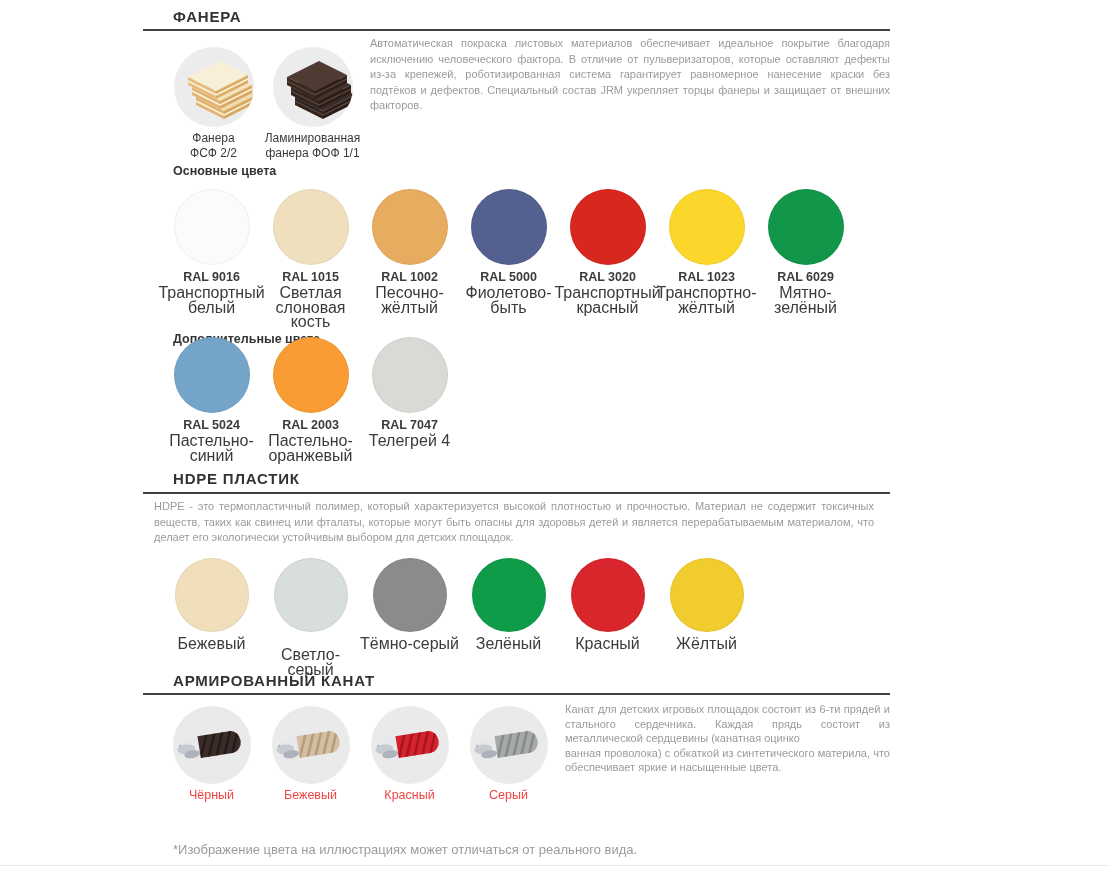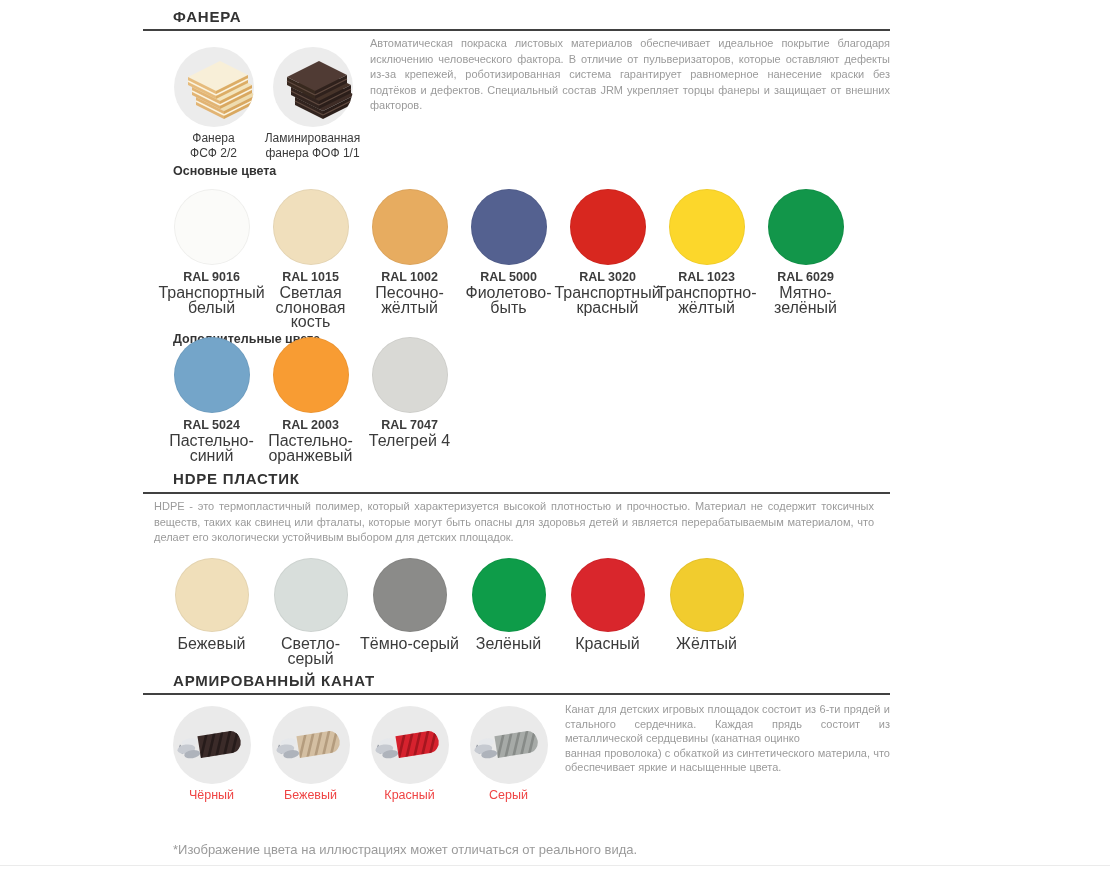--- a/index.html
+++ b/index.html
@@ -201,21 +201,21 @@
 
 <div class="para" style="left:154px;top:499px;width:720px;">HDPE - это термопластичный полимер, который характеризуется высокой плотностью и прочностью. Материал не содержит токсичных веществ, таких как свинец или фталаты, которые могут быть опасны для здоровья детей и является перерабатываемым материалом, что делает его экологически устойчивым выбором для детских площадок.</div>
 
 <div class="row" style="top:558px;left:162px;">
   <div class="cell">
     <div class="swatch d74" style="background-color: rgb(240, 223, 186);"></div>
     <div class="cname" style="margin-top:5px;">Бежевый</div>
   </div>
   <div class="cell">
     <div class="swatch d74" style="background-color: rgb(216, 222, 219);"></div>
-    <div class="cname" style="margin-top:5px;">Светло-серый</div>
+    <div class="cname" style="margin-top:16px;">Светло-серый</div>
   </div>
   <div class="cell">
     <div class="swatch d74" style="background-color: rgb(139, 139, 137);"></div>
     <div class="cname" style="margin-top:5px;">Тёмно-серый</div>
   </div>
   <div class="cell">
     <div class="swatch d74" style="background-color: rgb(14, 156, 73);"></div>
     <div class="cname" style="margin-top:5px;">Зелёный</div>
   </div>
   <div class="cell">

